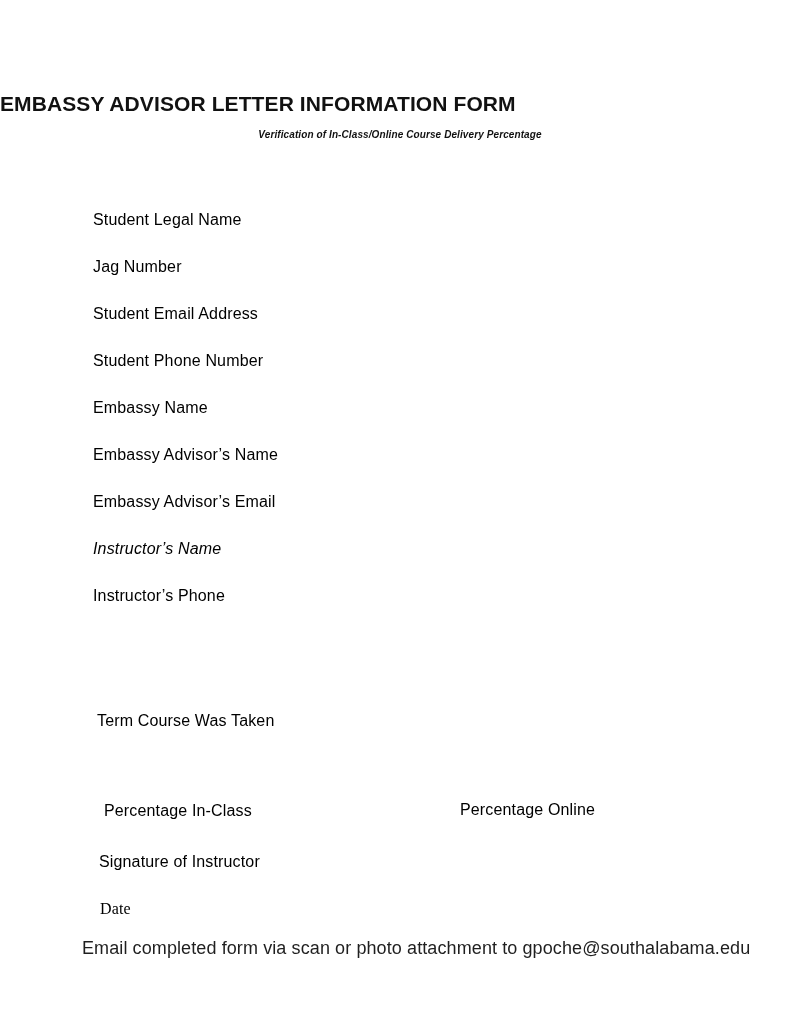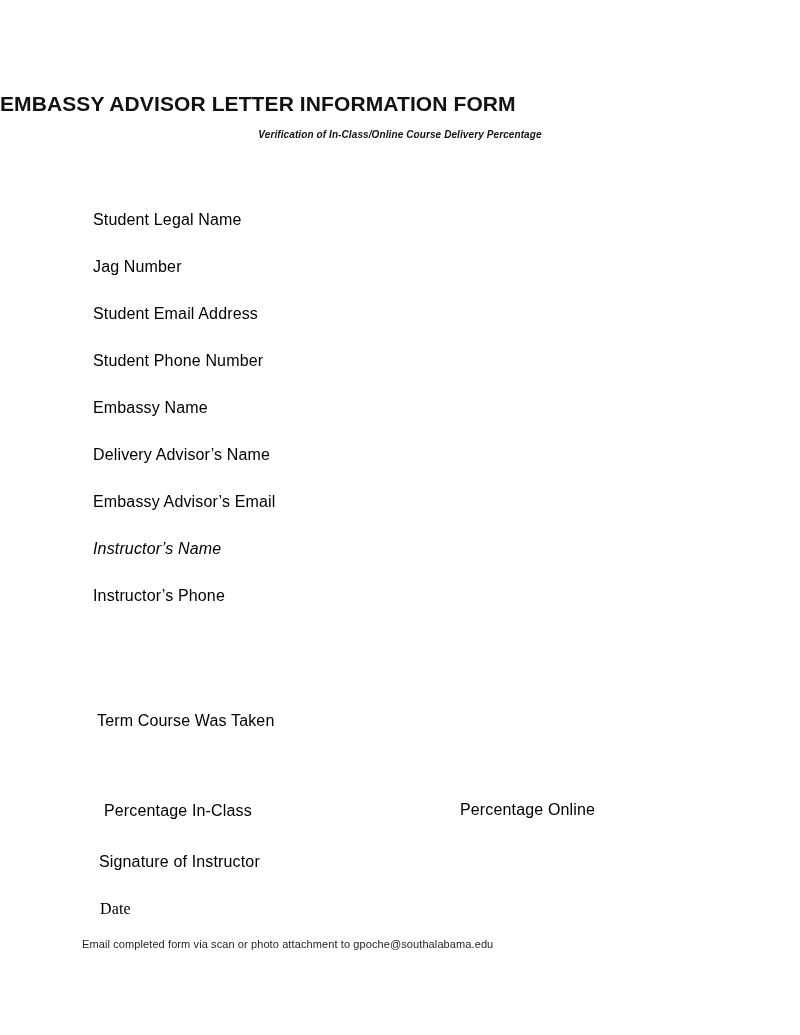--- a/index.html
+++ b/index.html
@@ -54,21 +54,21 @@
     color: #000000;
     letter-spacing: 0.15px;
     white-space: nowrap;
     line-height: 1.2;
   }
 
   
   .footer-line {
     position: absolute;
     left: 82px;
-    font-size: 11px;
+    font-size: 18px;
     color: #1f1f1f;
     letter-spacing: 0.1px;
     white-space: nowrap;
     line-height: 1.2;
   }
   .footer-line-1 { top: 938px; }
   .footer-line-2 { top: 959px; }
 </style>
 </head>
 <body>
@@ -82,21 +82,21 @@
   <div class="field-label" style="top:210px; left:93px;">Student Legal Name</div>
 
   <div class="field-label" style="top:257px; left:93px;">Jag Number</div>
 
   <div class="field-label" style="top:304px; left:93px;">Student Email Address</div>
 
   <div class="field-label" style="top:351px; left:93px;">Student Phone Number</div>
 
   <div class="field-label" style="top:398px; left:93px;">Embassy Name</div>
 
-  <div class="field-label" style="top:445px; left:93px;">Delivery Advisor’s Name</div>
+  <div class="field-label" style="top:445px; left:93px;">Embassy Advisor’s Name</div>
 
   <div class="field-label" style="top:492px; left:93px;">Embassy Advisor’s Email</div>
 
   <div class="field-label" style="top:539px; left:93px;font-style:italic;">Instructor’s Name</div>
 
   <div class="field-label" style="top:586px; left:93px;">Instructor’s Phone</div>
 
 
   <div class="field-label" style="top:711px; left:97px;">Term Course Was Taken</div>
 

